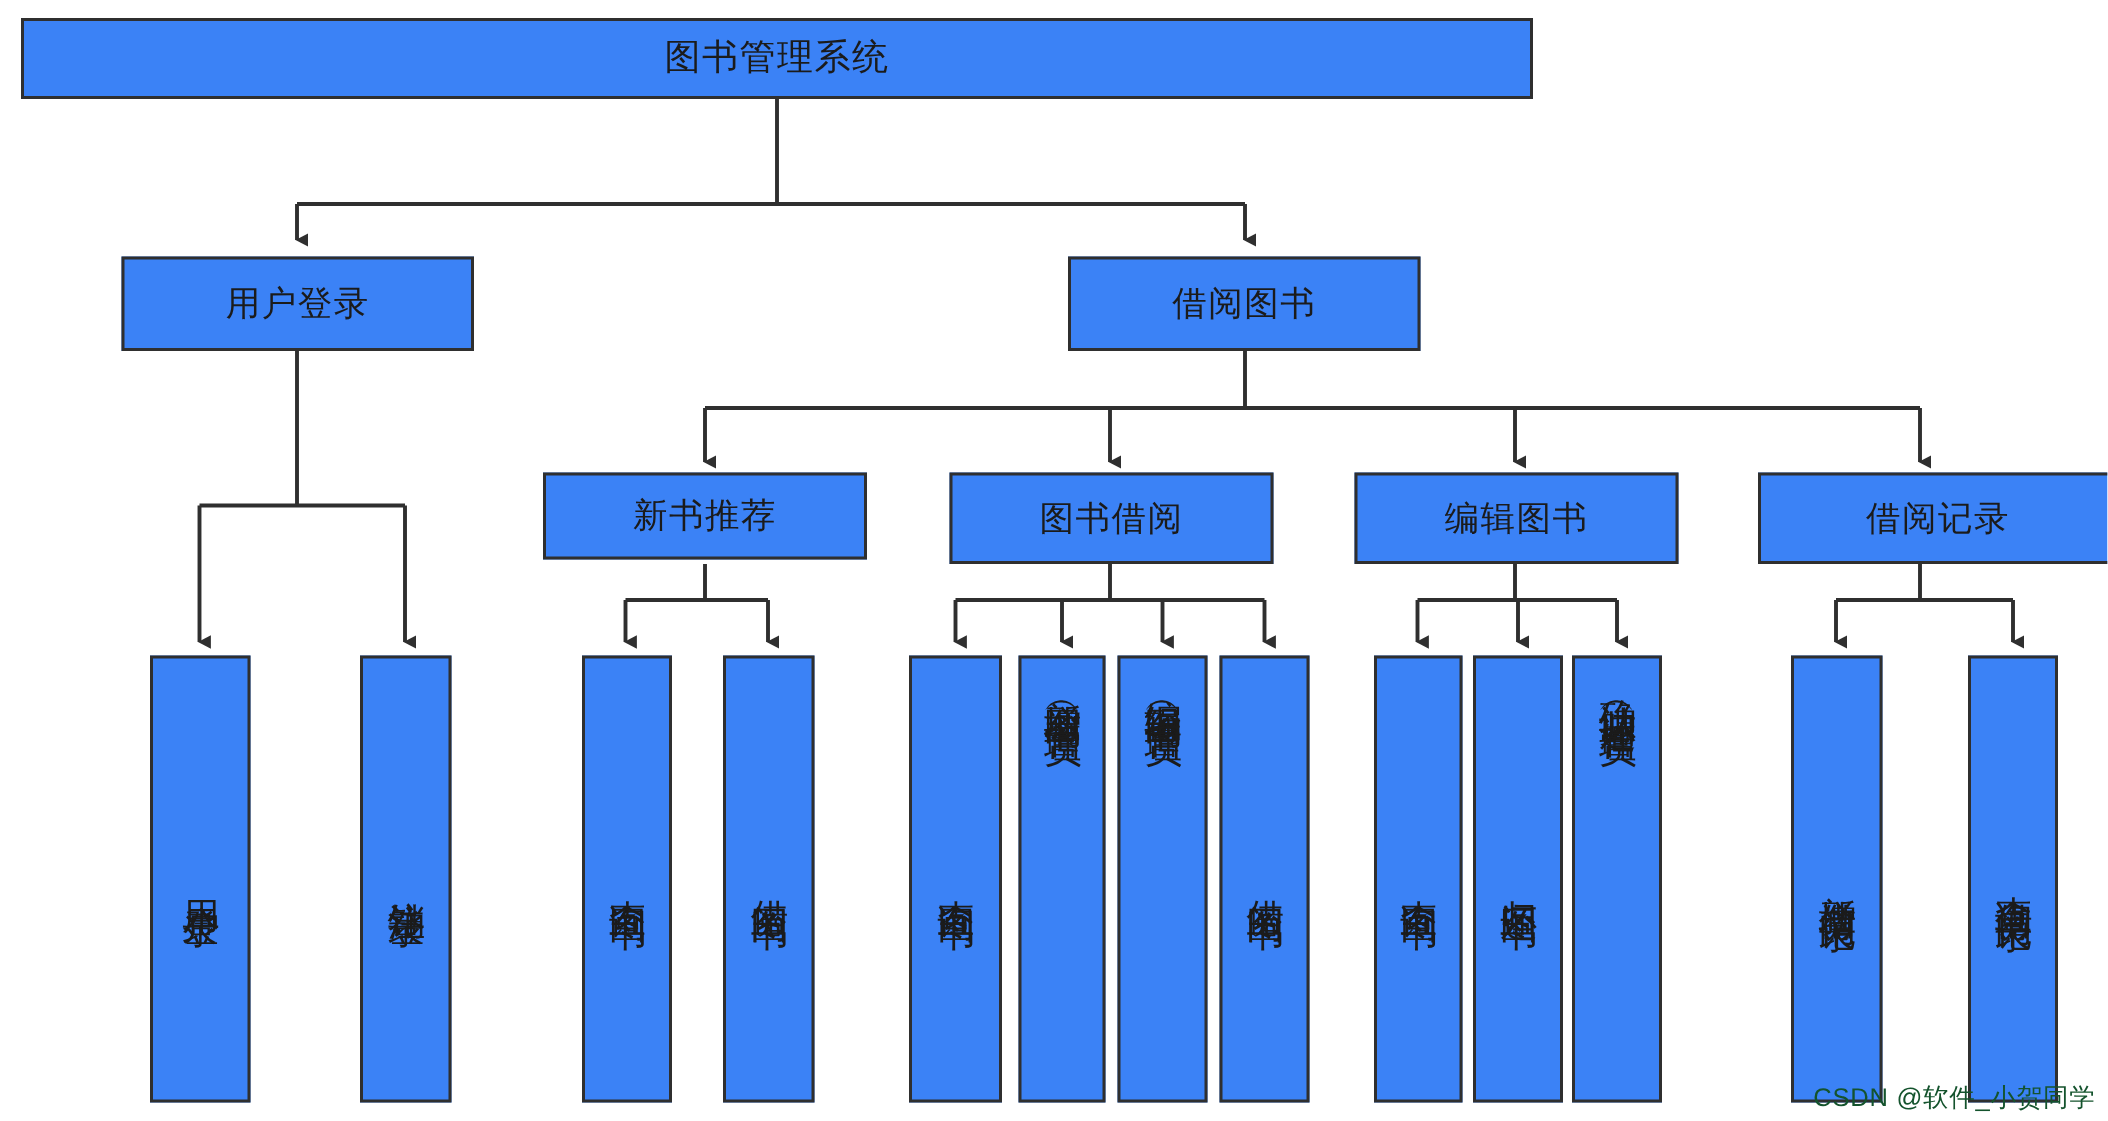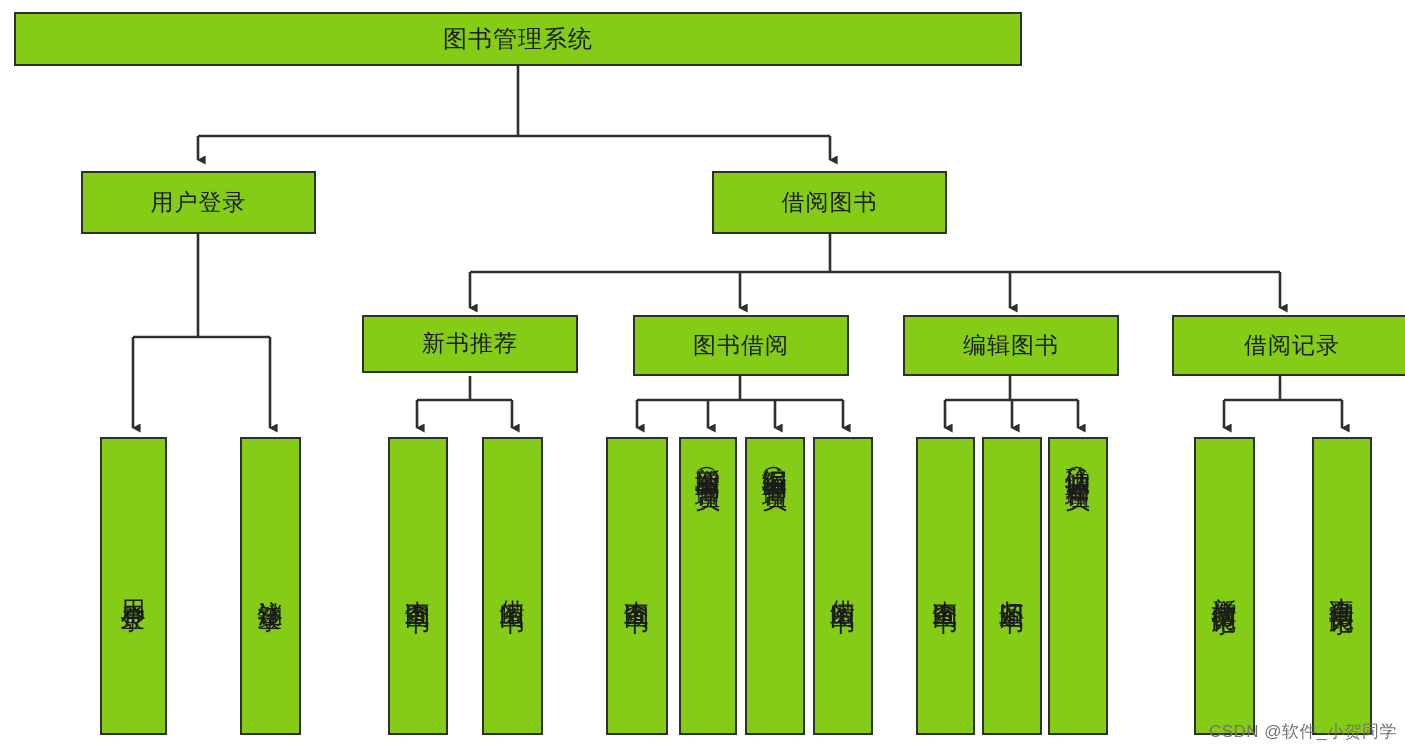--- a/index.html
+++ b/index.html
@@ -20,21 +20,21 @@
     left: 0;
     top: 0;
     width: 1405px;
     height: 747px;
     pointer-events: none;
   }
   .node {
     position: absolute;
     box-sizing: border-box;
     border: 2.5px solid #2f2f2f;
-    background: #84cc16;
+    background: #3b82f6;
     display: flex;
     align-items: center;
     justify-content: center;
     color: #1b1b1b;
   }
   .node.horiz {
     font-size: 23px;
     line-height: 1.1;
     letter-spacing: 1px;
   }
@@ -64,21 +64,21 @@
   }
   .vert.topalign .inner {
     align-items: flex-start;
     padding-top: 8px;
   }
   .watermark {
     position: absolute;
     right: 8px;
     bottom: 4px;
     font-size: 17px;
-    color: #737373;
+    color: #14532d;
     letter-spacing: 0.5px;
     white-space: nowrap;
   }
 </style>
 </head>
 <body>
 
 <div id="canvas">
 
   <svg class="edges" viewBox="0 0 1405 747">

